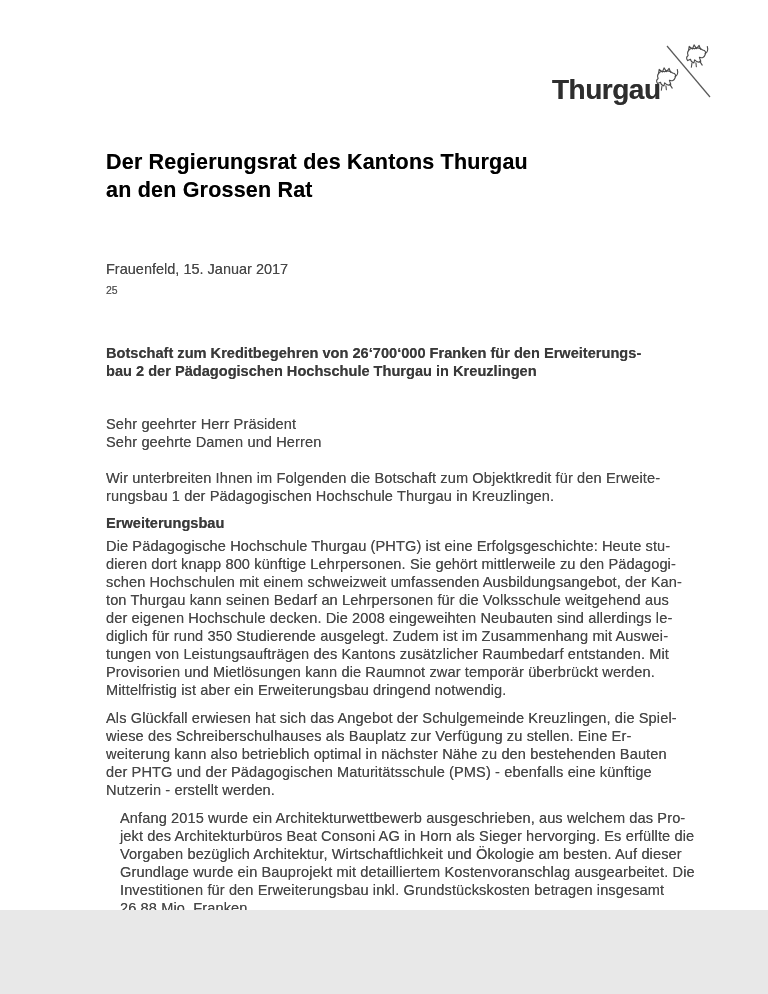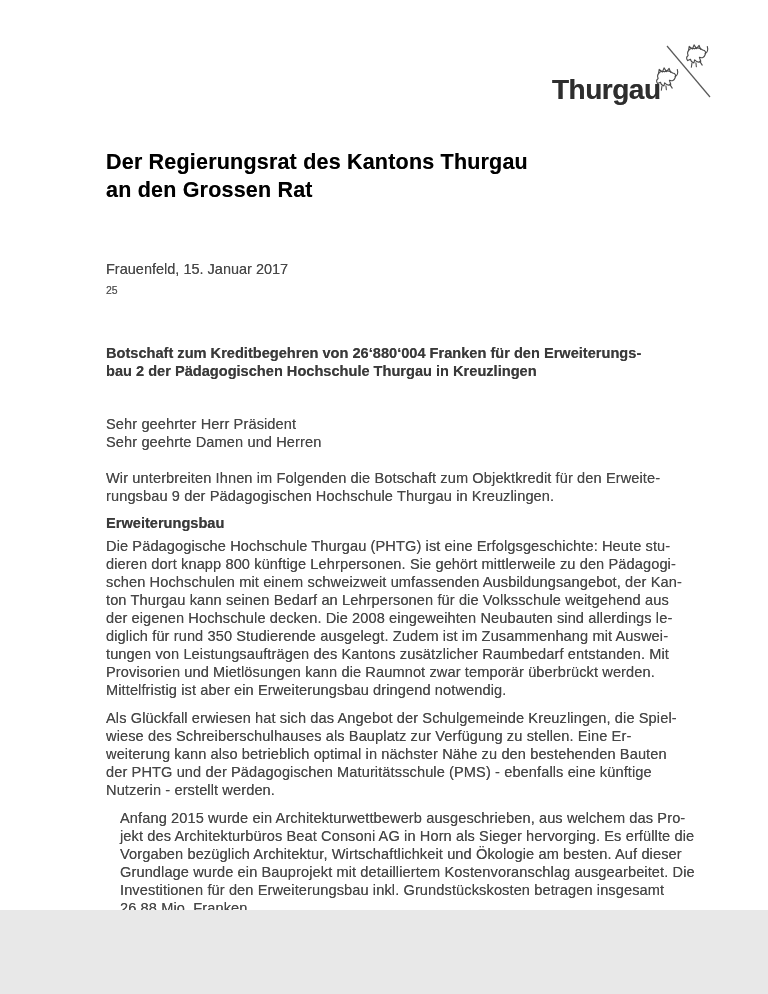--- a/index.html
+++ b/index.html
@@ -107,28 +107,28 @@
     <use href="#tg-lion" transform="translate(33,3) rotate(-6)"></use>
     <use href="#tg-lion" transform="translate(3,26) rotate(-6)"></use>
   </svg>
 
   <div class="doc-title pre">Der Regierungsrat des Kantons Thurgau
 an den Grossen Rat</div>
 
   <div class="place-date">Frauenfeld, 15. Januar 2017</div>
   <div class="ref-number">25</div>
 
-  <div class="subject pre">Botschaft zum Kreditbegehren von 26‘880‘004 Franken für den Erweiterungs-
+  <div class="subject pre">Botschaft zum Kreditbegehren von 26‘700‘000 Franken für den Erweiterungs-
 bau 2 der Pädagogischen Hochschule Thurgau in Kreuzlingen</div>
 
   <div class="salutation body-text pre">Sehr geehrter Herr Präsident
 Sehr geehrte Damen und Herren</div>
 
   <div class="intro body-text pre">Wir unterbreiten Ihnen im Folgenden die Botschaft zum Objektkredit für den Erweite-
-rungsbau 9 der Pädagogischen Hochschule Thurgau in Kreuzlingen.</div>
+rungsbau 1 der Pädagogischen Hochschule Thurgau in Kreuzlingen.</div>
 
   <div class="summary-heading">Erweiterungsbau</div>
 
   <div class="para-1 body-text pre">Die Pädagogische Hochschule Thurgau (PHTG) ist eine Erfolgsgeschichte: Heute stu-
 dieren dort knapp 800 künftige Lehrpersonen. Sie gehört mittlerweile zu den Pädagogi-
 schen Hochschulen mit einem schweizweit umfassenden Ausbildungsangebot, der Kan-
 ton Thurgau kann seinen Bedarf an Lehrpersonen für die Volksschule weitgehend aus
 der eigenen Hochschule decken. Die 2008 eingeweihten Neubauten sind allerdings le-
 diglich für rund 350 Studierende ausgelegt. Zudem ist im Zusammenhang mit Auswei-
 tungen von Leistungsaufträgen des Kantons zusätzlicher Raumbedarf entstanden. Mit

